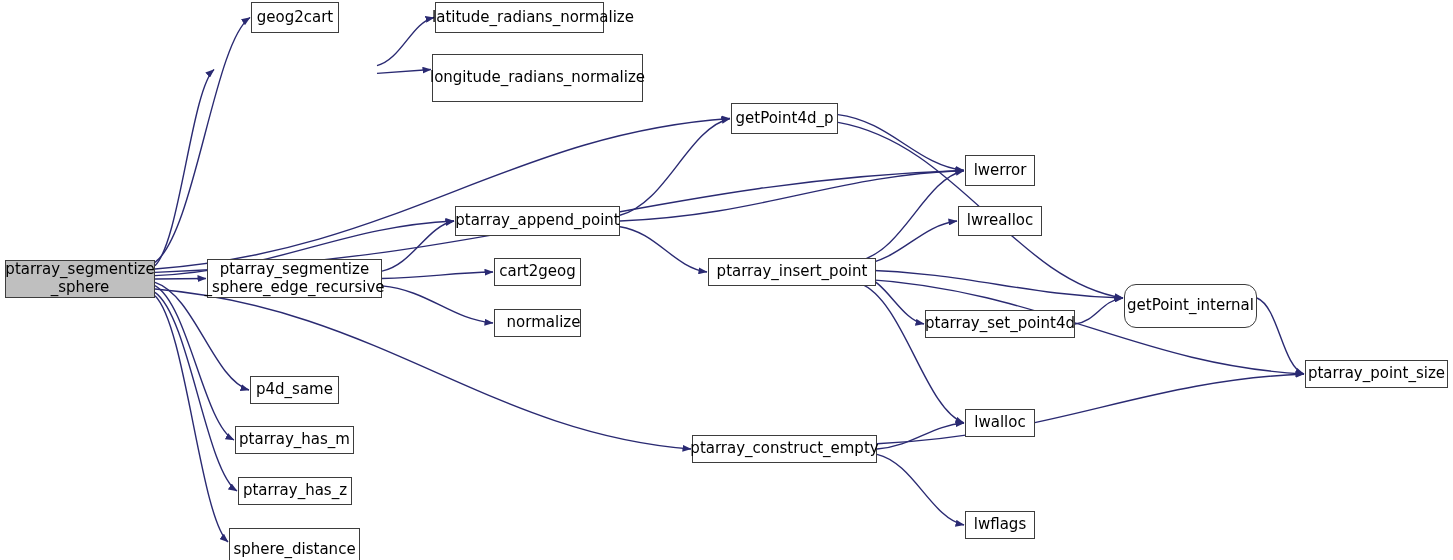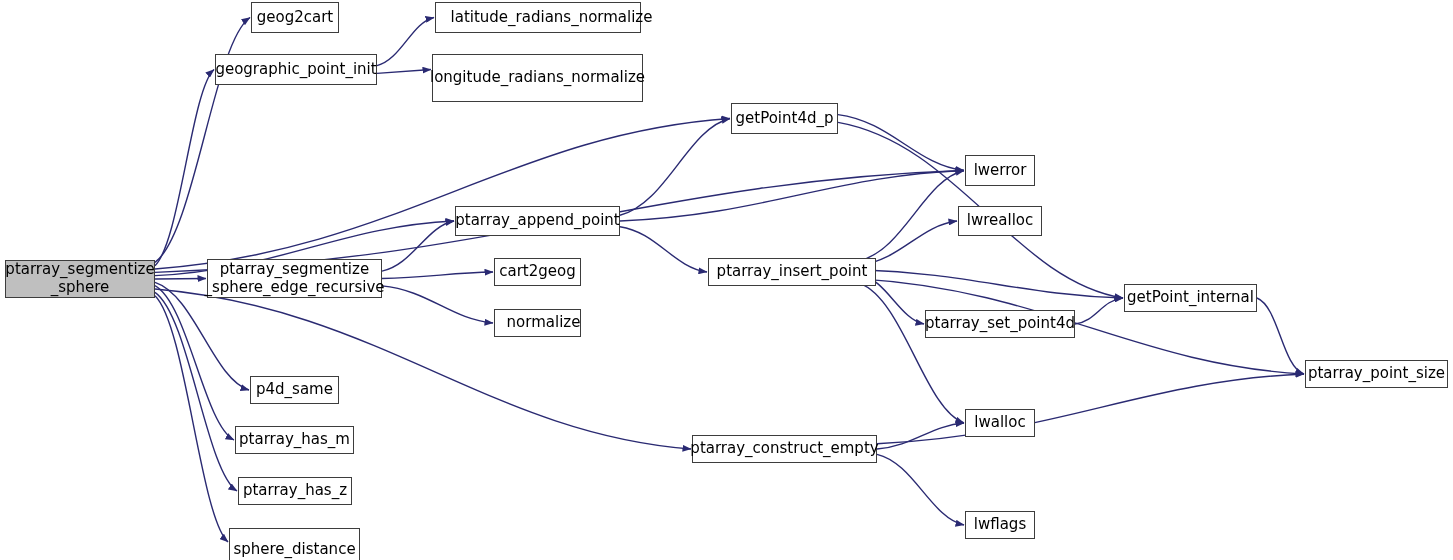--- a/index.html
+++ b/index.html
@@ -90,32 +90,31 @@
         <path d="M 1075 324 C 1097 320.88, 1101 300.6, 1123 298" marker-end="url(#arrowhead)"></path>
         <path d="M 1257 298 C 1279 307.12, 1282 366.4, 1304 374" marker-end="url(#arrowhead)"></path>
         <path d="M 877 443.68 C 1056.34 435.3184, 1141.74 380.968, 1304 374" marker-end="url(#arrowhead)"></path>
         <path d="M 877 449 C 913.54 445.88, 930.94 425.6, 964 423" marker-end="url(#arrowhead)"></path>
         <path d="M 877 454.32 C 913.54 462.8016, 930.94 517.932, 964 525" marker-end="url(#arrowhead)"></path>
       </g>
   </svg>
 <div class="node root" style="left: 5px; top: 260px; width: 150px; height: 38px;"><span class="node-label">ptarray_segmentize
 _sphere</span></div>
     <div class="node" style="left: 251px; top: 2px; width: 88px; height: 31px;"><span class="node-label">geog2cart</span></div>
-    <div class="node" style="left: 215px; top: 54px; width: 162px; height: 31px;"><span class="node-label">geographic_point_init</span></div>
-    <div class="node" style="left: 435px; top: 2px; width: 206px; height: 31px; padding-left: 27px;"><span class="node-label">latitude_radians_normalize</span></div>
+    <div class="node" style="left: 435px; top: 2px; width: 169px; height: 31px; padding-left: 27px;"><span class="node-label">latitude_radians_normalize</span></div>
     <div class="node" style="left: 432px; top: 54px; width: 211px; height: 48px;"><span class="node-label">longitude_radians_normalize</span></div>
     <div class="node" style="left: 731px; top: 103px; width: 107px; height: 31px;"><span class="node-label">getPoint4d_p</span></div>
     <div class="node" style="left: 965px; top: 155px; width: 70px; height: 31px;"><span class="node-label">lwerror</span></div>
     <div class="node" style="left: 455px; top: 206px; width: 165px; height: 30px;"><span class="node-label">ptarray_append_point</span></div>
     <div class="node" style="left: 958px; top: 206px; width: 84px; height: 30px;"><span class="node-label">lwrealloc</span></div>
     <div class="node" style="left: 207px; top: 259px; width: 175px; height: 39px;"><span class="node-label">ptarray_segmentize
 _sphere_edge_recursive</span></div>
     <div class="node" style="left: 494px; top: 258px; width: 87px; height: 28px;"><span class="node-label">cart2geog</span></div>
     <div class="node" style="left: 708px; top: 258px; width: 168px; height: 28px;"><span class="node-label">ptarray_insert_point</span></div>
-    <div class="node" style="left: 1124px; top: 284px; width: 133px; height: 28px;"><span class="node-label">getPoint_internal</span></div>
+    <div class="node" style="left: 1124px; top: 284px; width: 133px; height: 44px; border-radius: 12px;"><span class="node-label">getPoint_internal</span></div>
     <div class="node" style="left: 494px; top: 309px; width: 87px; height: 28px; padding-left: 12px;"><span class="node-label">normalize</span></div>
     <div class="node" style="left: 925px; top: 310px; width: 150px; height: 28px;"><span class="node-label">ptarray_set_point4d</span></div>
     <div class="node" style="left: 1305px; top: 360px; width: 143px; height: 28px;"><span class="node-label">ptarray_point_size</span></div>
     <div class="node" style="left: 250px; top: 376px; width: 89px; height: 28px;"><span class="node-label">p4d_same</span></div>
     <div class="node" style="left: 965px; top: 409px; width: 70px; height: 28px;"><span class="node-label">lwalloc</span></div>
     <div class="node" style="left: 235px; top: 426px; width: 119px; height: 28px;"><span class="node-label">ptarray_has_m</span></div>
     <div class="node" style="left: 692px; top: 435px; width: 185px; height: 28px;"><span class="node-label">ptarray_construct_empty</span></div>
     <div class="node" style="left: 238px; top: 477px; width: 114px; height: 28px;"><span class="node-label">ptarray_has_z</span></div>
     <div class="node" style="left: 965px; top: 511px; width: 70px; height: 28px;"><span class="node-label">lwflags</span></div>
     <div class="node" style="left: 229px; top: 528px; width: 131px; height: 44px;"><span class="node-label">sphere_distance</span></div>

